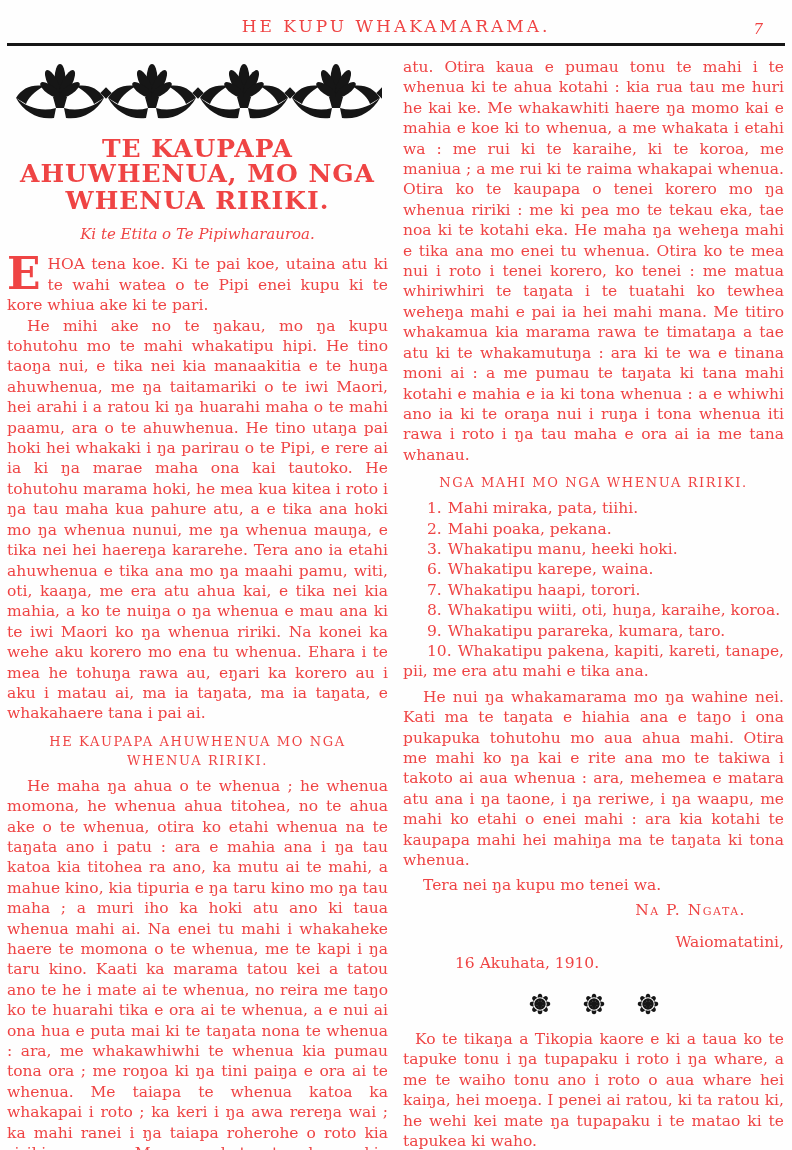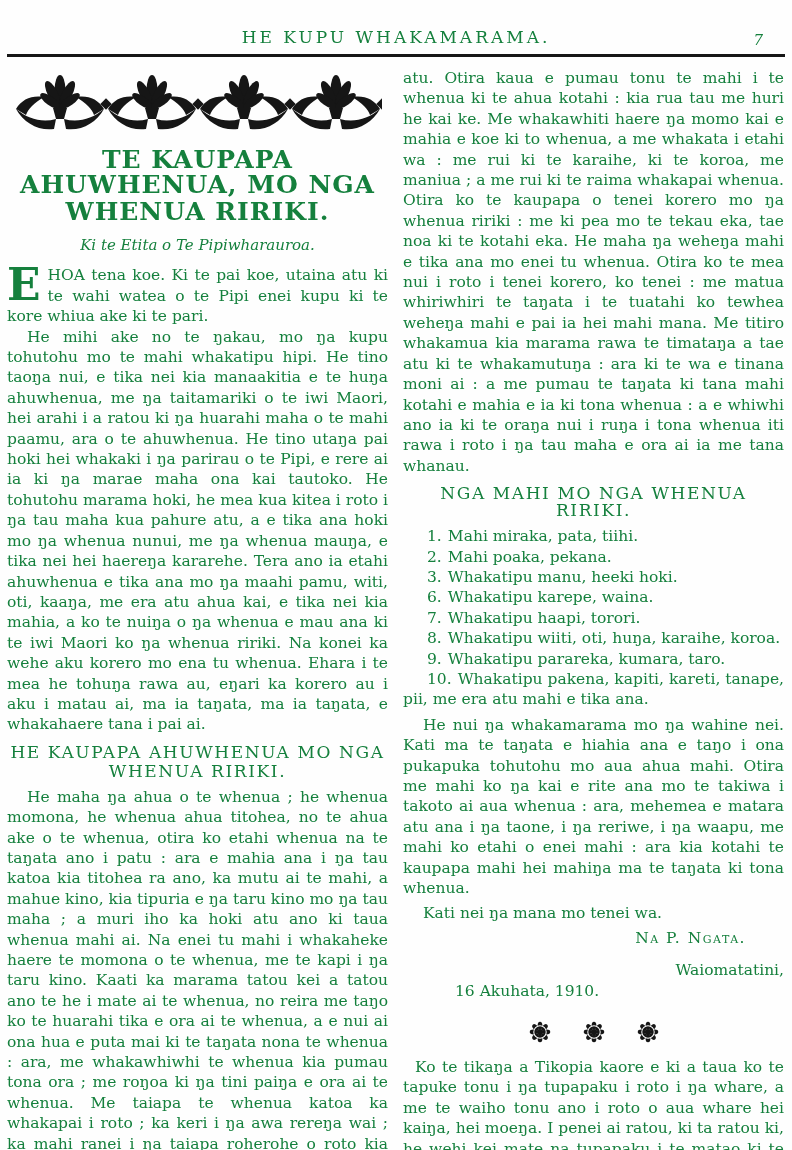--- a/index.html
+++ b/index.html
@@ -1,19 +1,19 @@
 <!DOCTYPE html>
 <html><head>
 <meta charset="utf-8">
 <style>
   html,body{margin:0;padding:0;background:#e9e9e9;}
   .page{
     position:relative;width:792px;height:1150px;background:#fefefe;
-    color:#15803d;font-family:"DejaVu Serif", serif;overflow:hidden;
-    box-sizing:border-box;padding:21px 7px 0 7px;
+    color:#ef4444;font-family:"DejaVu Serif", serif;overflow:hidden;
+    box-sizing:border-box;padding:10px 7px 0 7px;
   }
   
   .masthead{position:relative;height:30px;}
   .masthead .title{
     text-align:center;font-size:17px;letter-spacing:3px;font-weight:400;
     padding-top:6px;
   }
   .masthead .pagenum{
     position:absolute;right:22px;top:10px;font-size:15px;font-style:italic;
   }
@@ -28,21 +28,21 @@
   
   .art-title{
     text-align:center;font-weight:700;font-size:25px;line-height:25px;
     letter-spacing:1px;margin:13px 0 2px 0;text-indent:0;
   }
   .byline{
     text-align:center;font-style:italic;font-size:15px;margin:11px 0 10px 0;
     text-indent:0;
   }
   .subhead{
-    text-align:center;font-size:17px;letter-spacing:1.6px;line-height:17px;
+    text-align:center;font-size:13px;letter-spacing:1.6px;line-height:17px;
     margin:9px 0 7px 0;text-indent:0;
   }
   
   .dropcap{
     float:left;font-size:44px;line-height:36px;font-weight:700;
     padding:2px 7px 0 0;
   }
   
   .li{text-indent:24px;}
   .li .num{padding-right:6px;}
@@ -139,21 +139,21 @@
       </p>
       <p class="li">
         <span class="num">9.</span><span>Whakatipu parareka, kumara, taro.</span>
       </p>
       <p class="li">
         <span class="num">10.</span><span>Whakatipu pakena, kapiti, kareti, tanape, pii, me era atu mahi e tika ana.</span>
       </p>
 
       <p class="closing">He nui ŋa whakamarama mo ŋa wahine nei.  Kati ma te taŋata e hiahia ana e taŋo i ona pukapuka tohutohu mo aua ahua mahi.  Otira me mahi ko ŋa kai e rite ana mo te takiwa i takoto ai aua whenua : ara, mehemea e matara atu ana i ŋa taone, i ŋa reriwe, i ŋa waapu, me mahi ko etahi o enei mahi : ara kia kotahi te kaupapa mahi hei mahiŋa ma te taŋata ki tona whenua.</p>
 
-      <p class="closing">Kati nei ŋa mana mo tenei wa.</p>
+      <p class="closing">Tera nei ŋa kupu mo tenei wa.</p>
 
       <p class="signature">Na P. Ngata.</p>
 
       <p class="place">Waiomatatini,</p>
       <p class="date">16 Akuhata, 1910.</p>
 
       <div class="rosettes">
         <svg width="22" height="22" viewBox="0 0 24 24">
           <g fill="#161616">
             <ellipse cx="12" cy="5" rx="2.6" ry="4.2"></ellipse>

